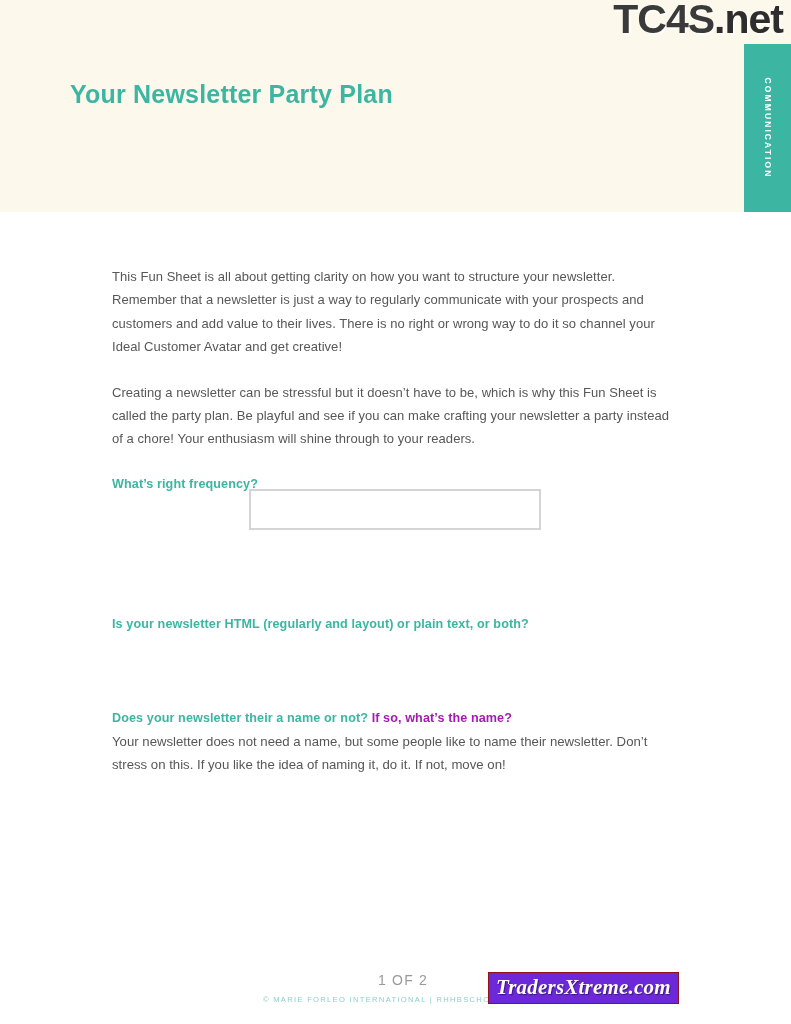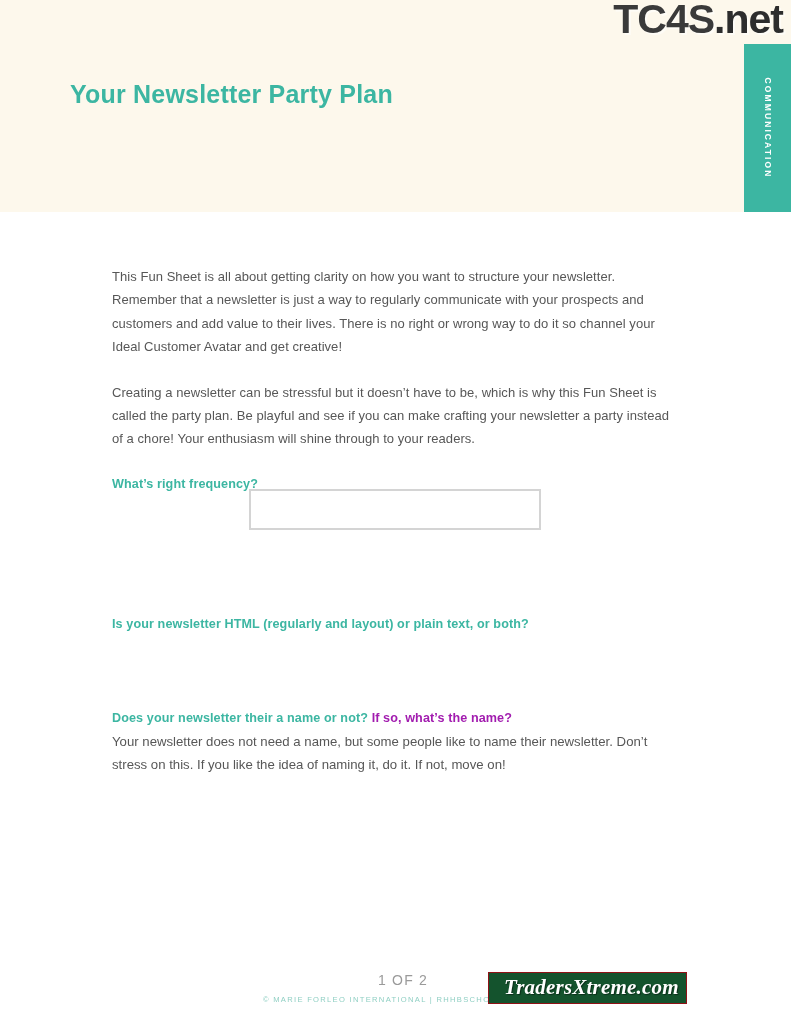--- a/index.html
+++ b/index.html
@@ -110,22 +110,22 @@
 
   .wm-traders {
     position: absolute;
     left: 488px;
     top: 972px;
     font-family: "Liberation Serif", serif;
     font-weight: bold;
     font-style: italic;
     font-size: 21px;
     color: #ffffff;
-    background: #14532d;
-    padding: 2px 7px 3px 15px;
+    background: #6d28d9;
+    padding: 2px 7px 3px 7px;
     border: 1px solid #8f1216;
     letter-spacing: 0.2px;
     text-shadow: 1px 1px 1px rgba(0,0,0,0.45);
   }
 
   
   .body-wrap {
     position: absolute;
     left: 112px;
     top: 265px;

